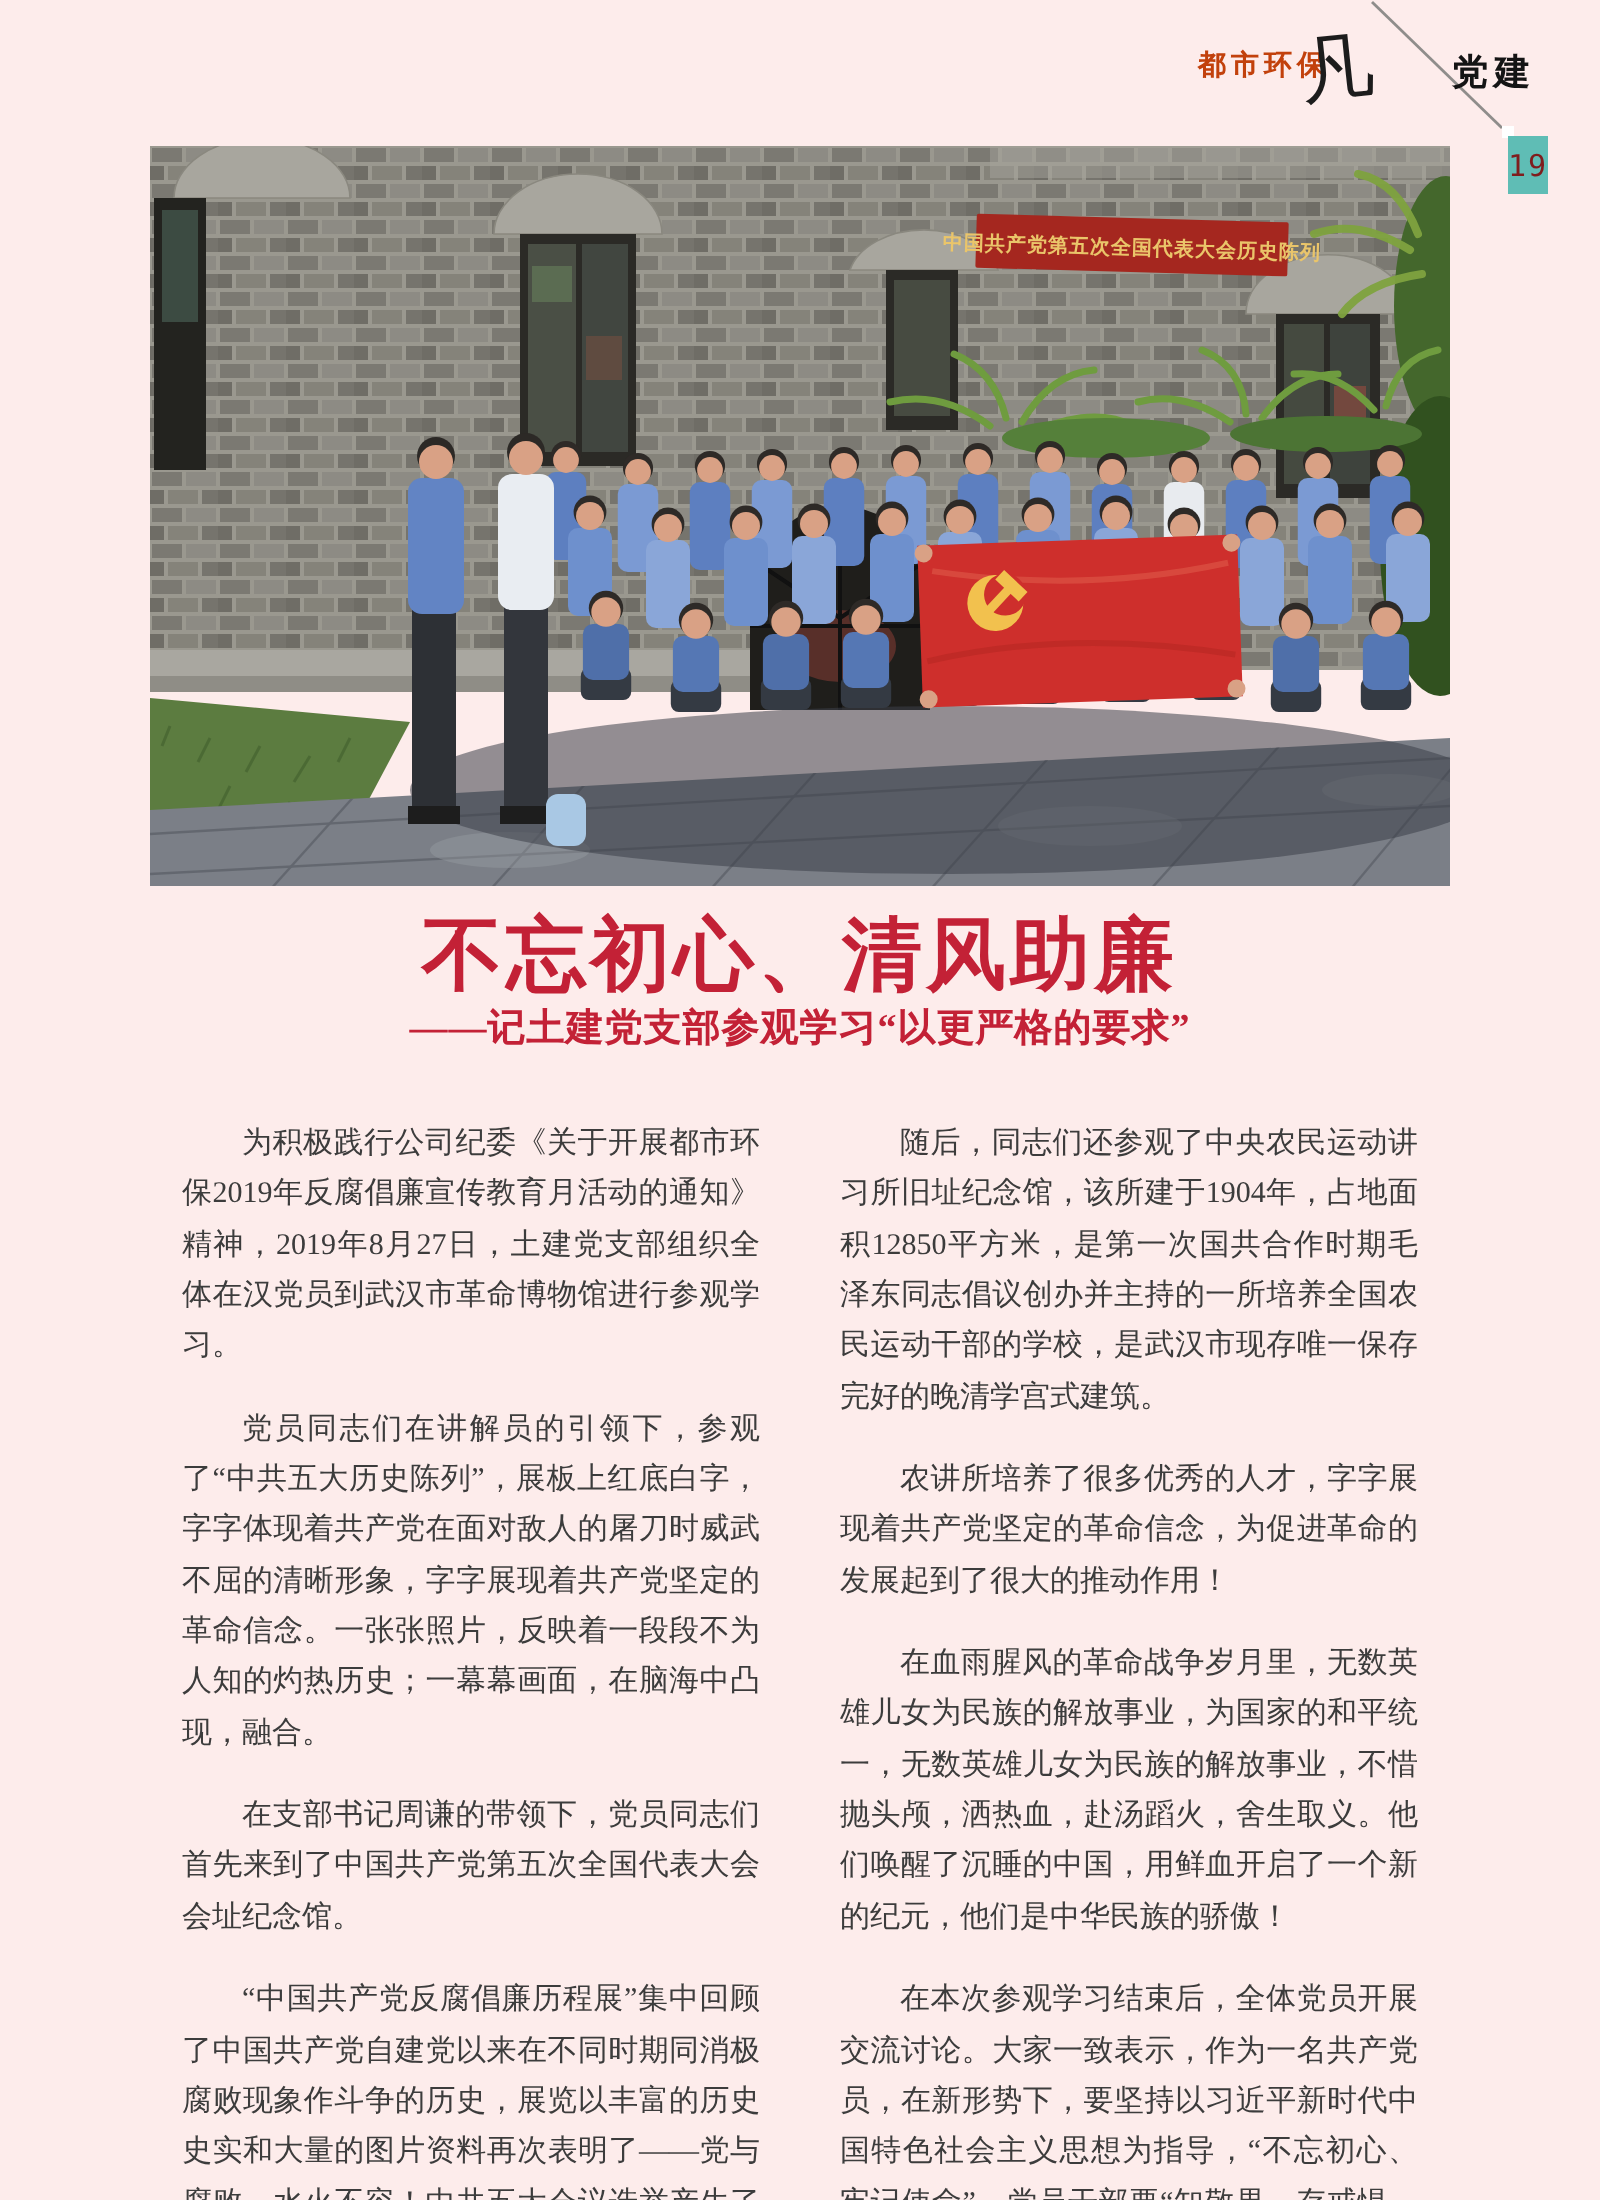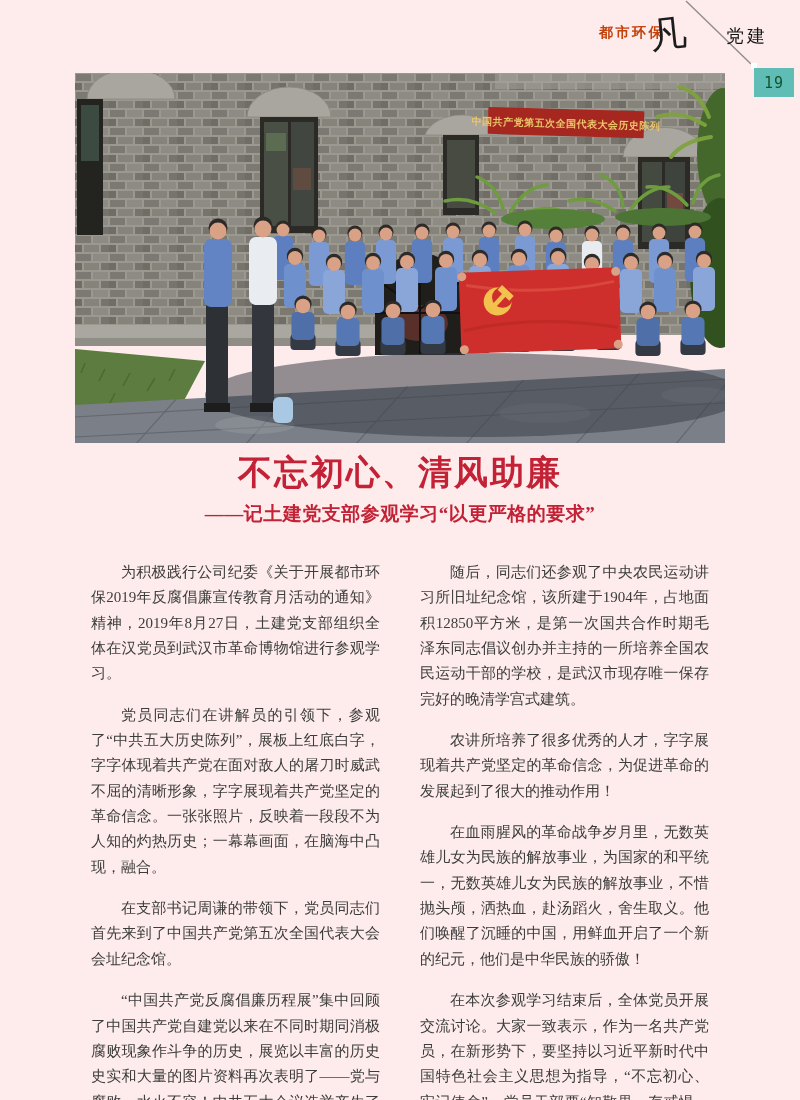--- a/index.html
+++ b/index.html
@@ -16,40 +16,40 @@
     font-size:14px;font-weight:bold;letter-spacing:2.5px;color:#c2410c;
   }
   .logo-glyph{
     position:absolute;left:650px;top:10px;
     font-size:37px;color:#1c1c1c;transform:rotate(-6deg);
     font-family:"DejaVu Serif",serif;
   }
   .hdr-line-svg{position:absolute;left:0;top:0;width:800px;height:110px;}
   .section-label{
     position:absolute;left:726px;top:24px;
-    font-size:18px;font-weight:normal;letter-spacing:3px;color:#141414;
+    font-size:18px;font-weight:bold;letter-spacing:3px;color:#141414;
     font-family:"Liberation Sans","DejaVu Sans",sans-serif;
   }
   .badge-notch{position:absolute;left:751px;top:63px;width:6px;height:6px;background:#ffffff;}
   .page-badge{
-    position:absolute;left:754px;top:68px;width:40px;height:29px;
-    background:#5fbdb5;color:#14532d;
+    position:absolute;left:754px;top:68px;width:20px;height:29px;
+    background:#5fbdb5;color:#7f1d1d;
     display:flex;align-items:center;justify-content:center;
     font-family:"DejaVu Sans Mono","Liberation Mono",monospace;
     font-size:15px;letter-spacing:1px;
   }
 
   
   .photo{position:absolute;left:75px;top:73px;width:650px;height:370px;margin:0;}
   .photo svg{display:block;width:650px;height:370px;}
 
   
   .article-title{
     position:absolute;left:75px;top:450px;width:650px;margin:0;
-    text-align:center;font-size:34px;font-weight:bold;
+    text-align:center;font-size:40px;font-weight:bold;
     letter-spacing:2px;color:#c32136;
   }
   .article-subtitle{
     position:absolute;left:75px;top:501px;width:650px;margin:0;
     text-align:center;font-size:19px;font-weight:bold;
     letter-spacing:0.5px;color:#c32136;
   }
 
   
   .columns{

